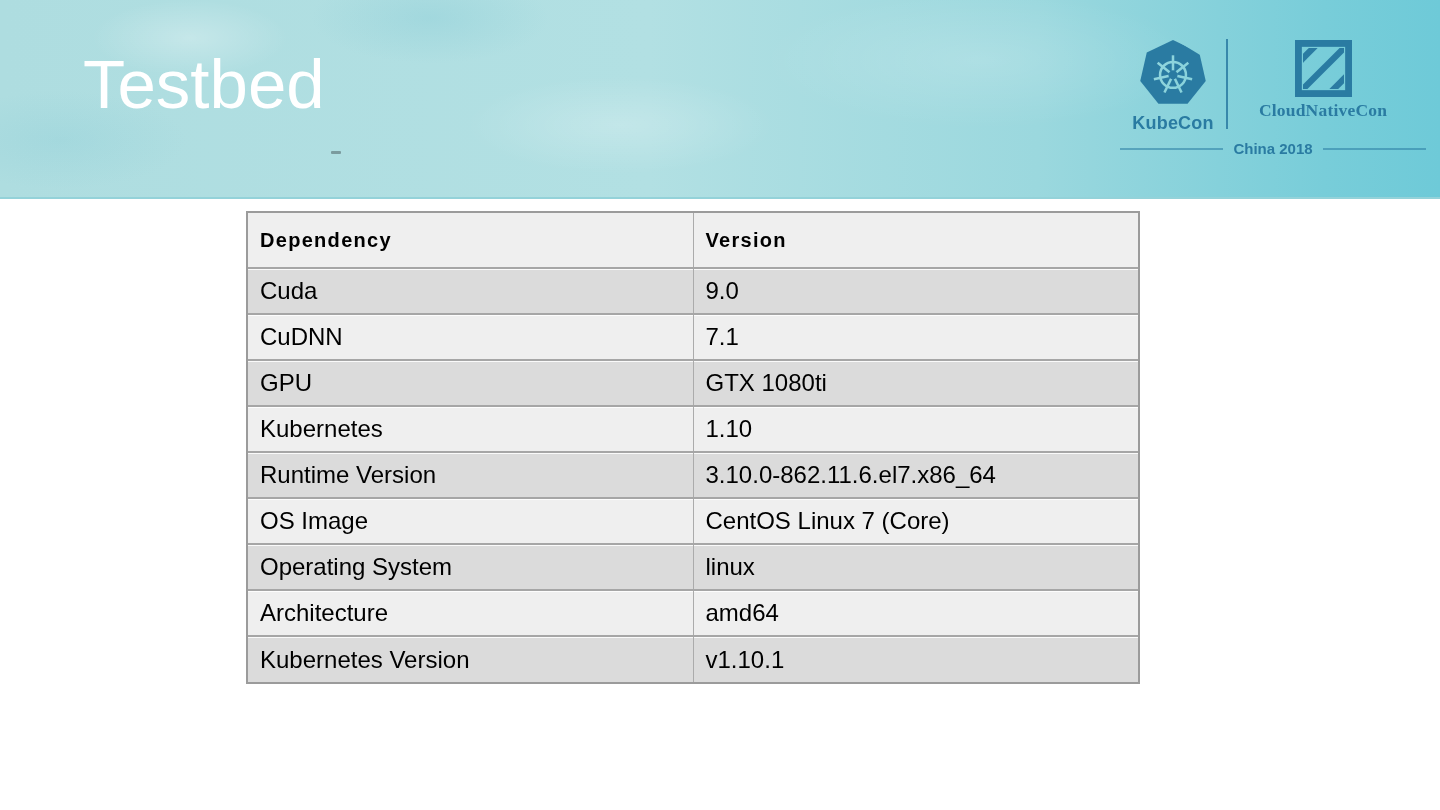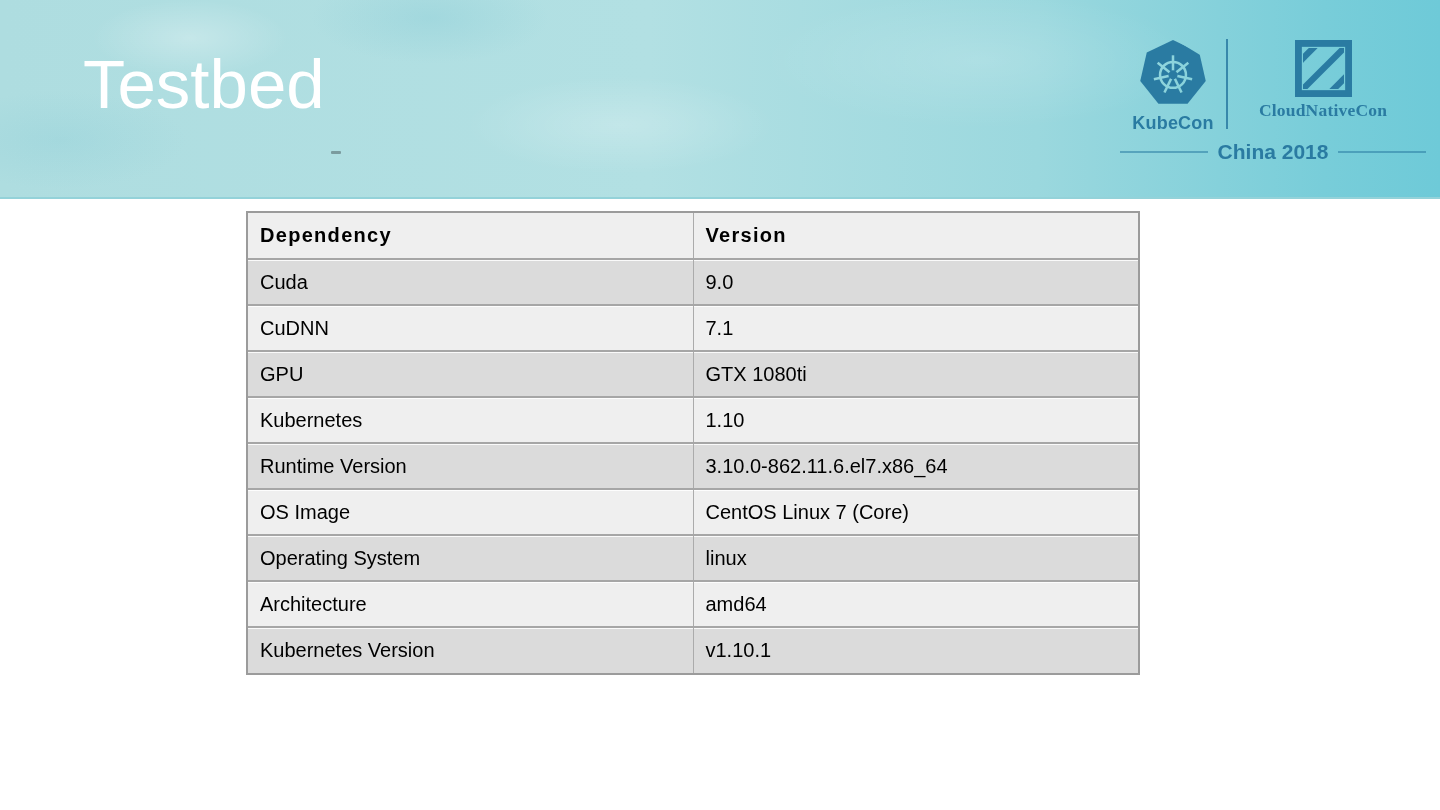--- a/index.html
+++ b/index.html
@@ -77,46 +77,46 @@
 
   .china-row {
     position: absolute;
     left: 20px; top: 128px;
     width: 306px;
     display: flex;
     align-items: center;
     gap: 10px;
   }
   .china-line { flex: 1; height: 2px; background: currentColor; opacity: 0.55; }
-  .china-label { font-weight: bold; font-size: 21px; white-space: nowrap; }
+  .china-label { font-weight: bold; font-size: 15px; white-space: nowrap; }
 
   
   .table-wrap {
     position: absolute;
     left: 246px; top: 211px;
     width: 894px;
     border: 2px solid #9b9b9b;
     background: #efefef;
   }
   table.dep-table {
     width: 100%;
     border-collapse: collapse;
     table-layout: fixed;
     color: #000000;
   }
   .dep-table th, .dep-table td {
     padding: 0 8px 0 12px;
     text-align: left;
     vertical-align: middle;
-    font-size: 20px;
+    font-size: 24px;
     overflow: hidden;
     white-space: nowrap;
   }
   .dep-table th {
-    height: 46px;
+    height: 55px;
     background: #efefef;
     font-weight: bold;
     letter-spacing: 1.3px;
     font-size: 20px;
   }
   .dep-table td { height: 46px; }
   .dep-table tbody td {
     border-top: 2px solid #a6a6a6;
     box-shadow: inset 0 1px 0 rgba(255,255,255,0.85);
   }

